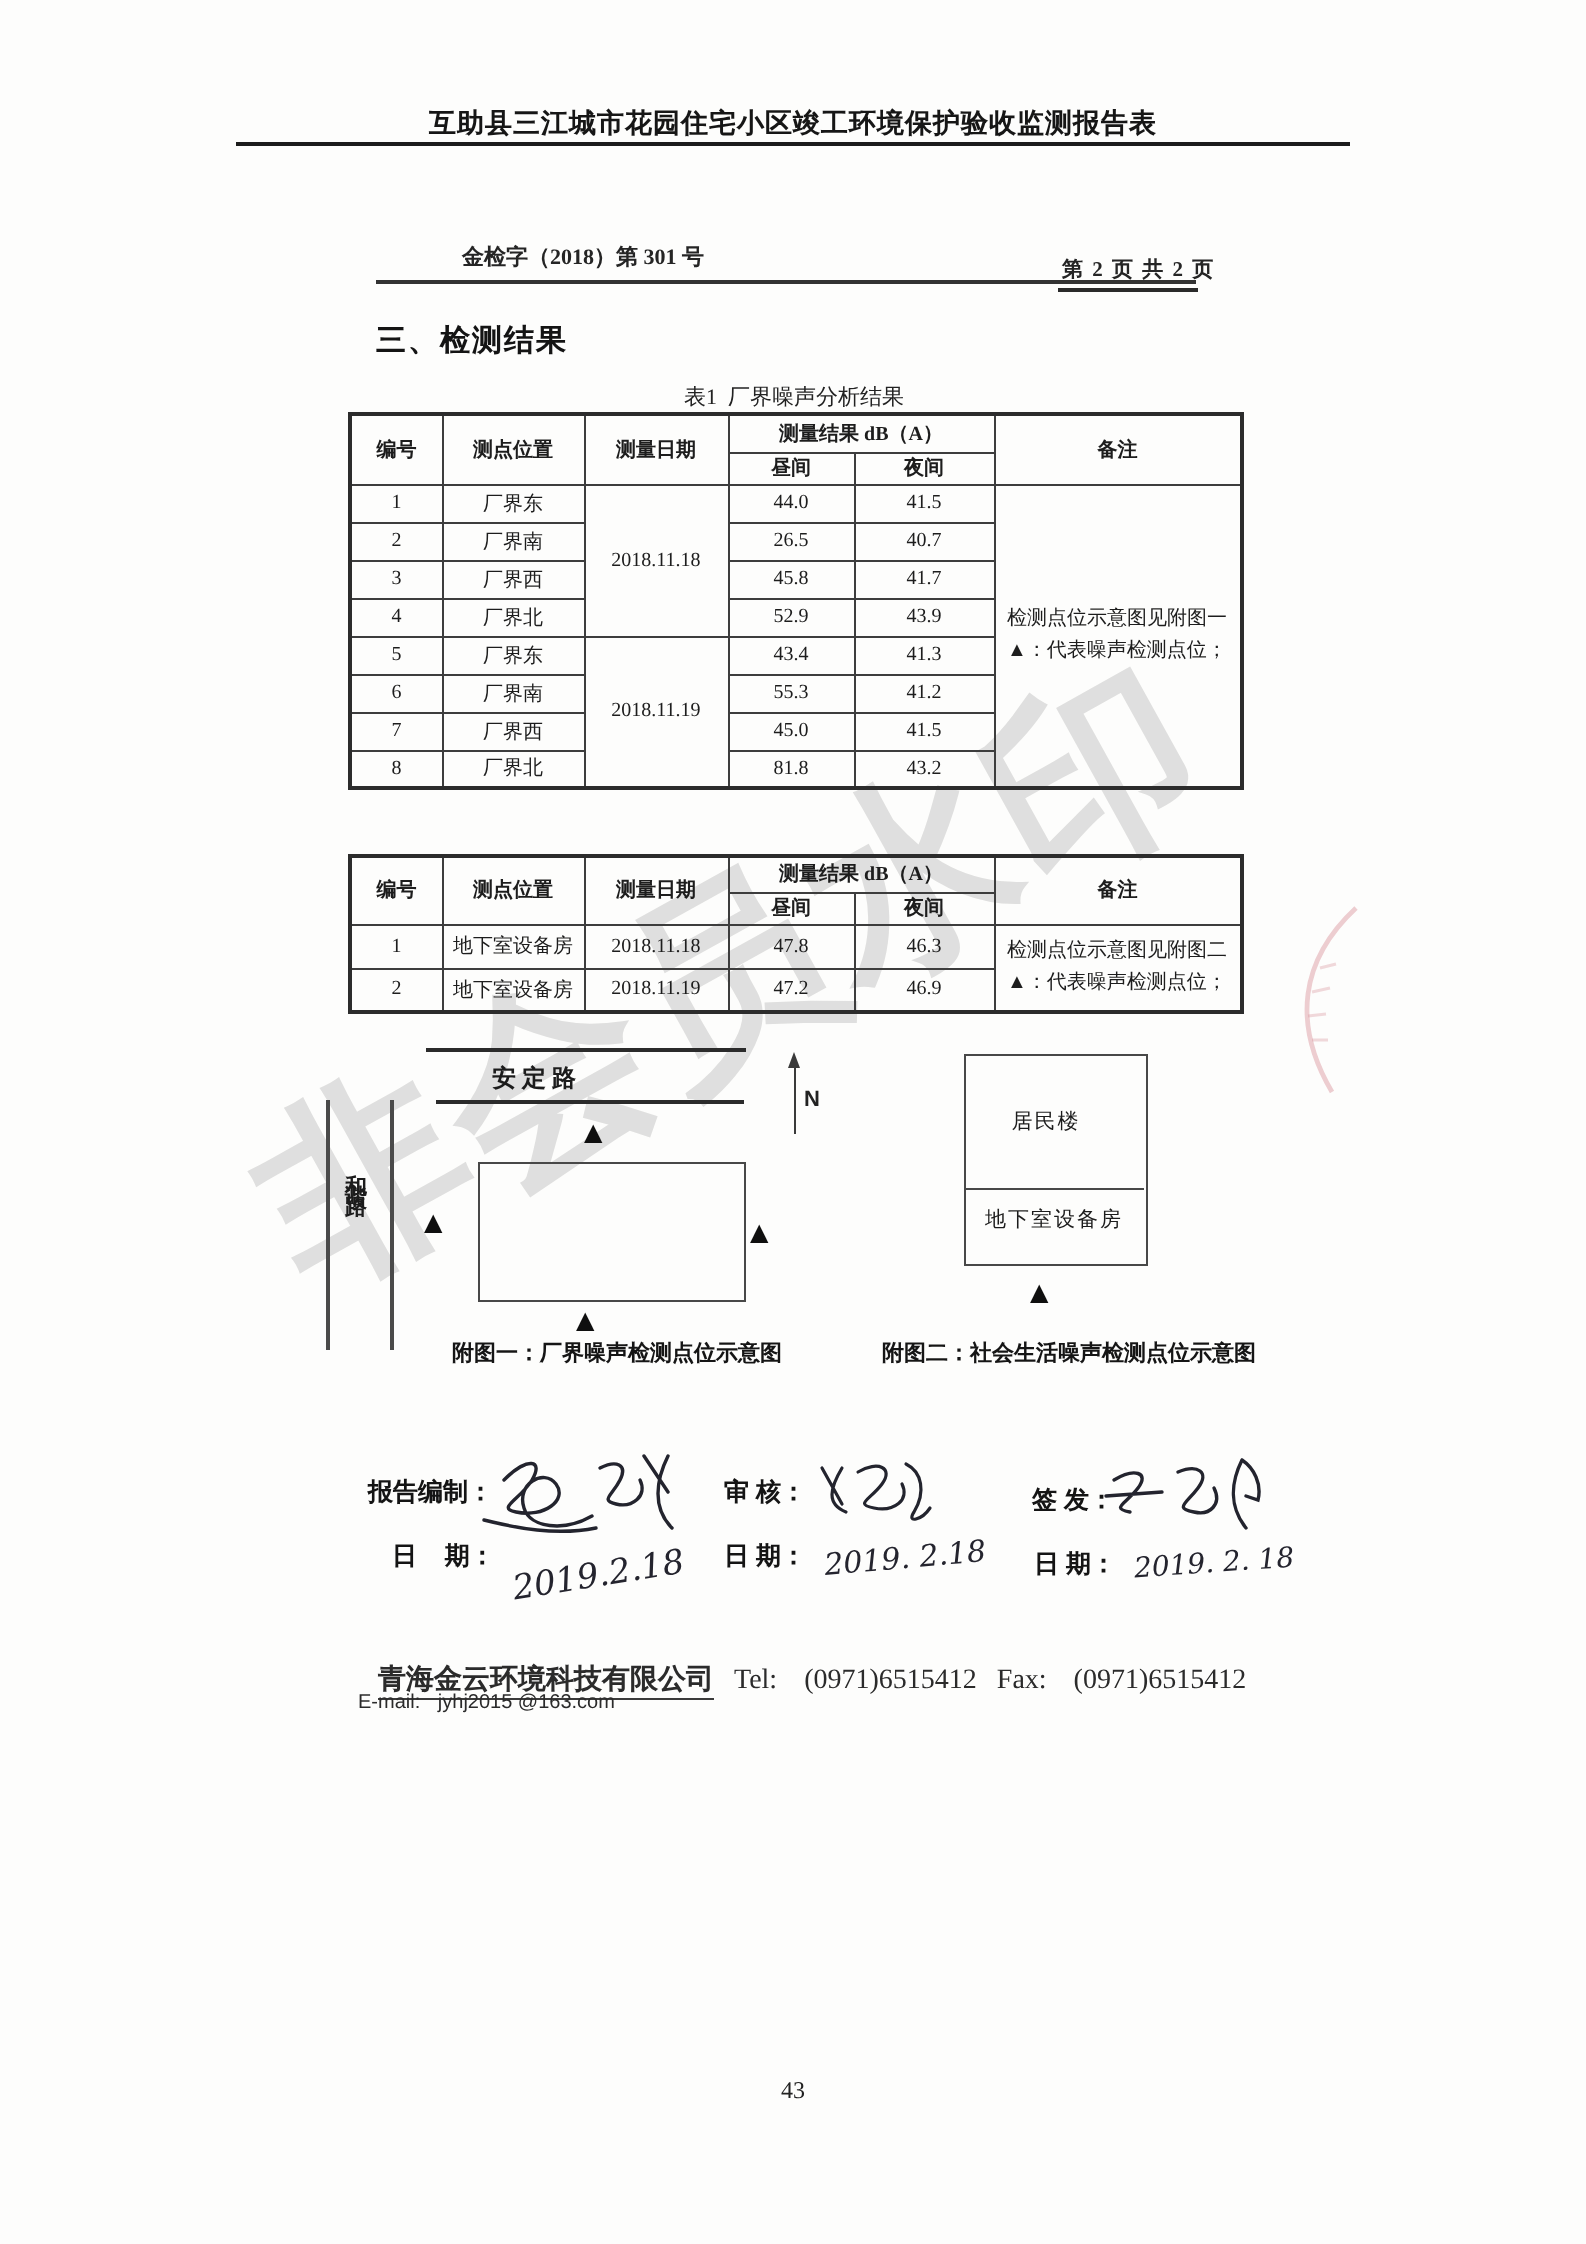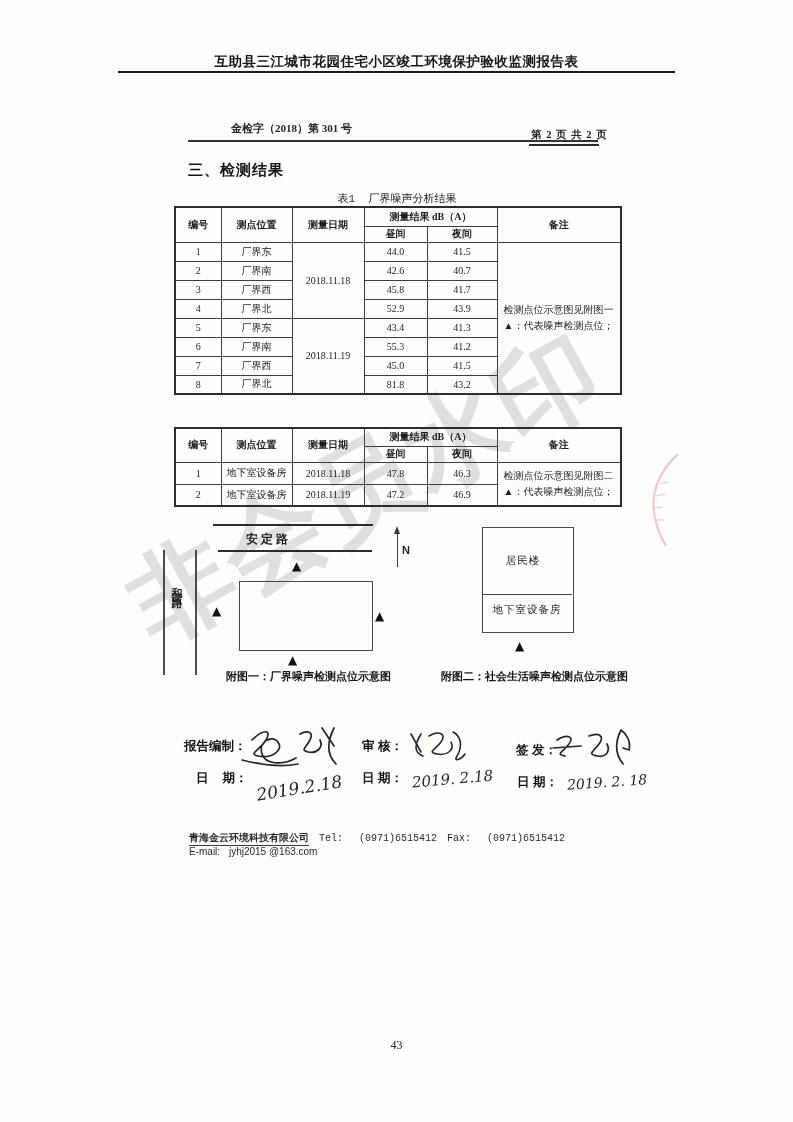--- a/index.html
+++ b/index.html
@@ -36,21 +36,21 @@
   .head-rule{position:absolute;left:188px;top:140px;width:410px;height:1.5px;background:#333;}
   .head-rule2{position:absolute;left:529px;top:144px;width:70px;height:2px;background:#2a2a2a;}
 
   .section-heading{
     position:absolute;left:188px;top:161px;
     font-family:"Liberation Sans","DejaVu Sans",sans-serif;
     font-weight:bold;font-size:15px;letter-spacing:1px;color:#141414;
   }
 
   
-  .tbl-caption{position:absolute;left:174px;width:446px;text-align:center;font-size:11px;color:#222;font-family:Liberation Mono, monospace;}
+  .tbl-caption{position:absolute;left:174px;width:446px;text-align:center;font-size:11px;color:#222;}
   table.noise{
     position:absolute;left:174px;border-collapse:collapse;table-layout:fixed;width:446px;
     font-size:10px;color:#1d1d1d;
   }
   table.noise th,table.noise td{
     border:1px solid #3d3d3d;text-align:center;vertical-align:middle;
     padding:0;overflow:hidden;
   }
   table.noise{border:2px solid #2c2c2c;}
   table.noise th{font-weight:bold;}
@@ -83,26 +83,26 @@
   }
   .handwriting{
     position:absolute;font-family:"DejaVu Serif",serif;font-style:italic;
     color:#24242e;
   }
   .sig-svg{position:absolute;}
 
   
   .footer-line{
     position:absolute;left:189px;top:831px;
-    font-family:Liberation Mono, monospace;font-size:10px;color:#2b2b2b;
+    font-family:Liberation Serif, serif;font-size:14px;color:#2b2b2b;
   }
   .footer-line .company{font-weight:bold;border-bottom:1px solid #3a3a3a;padding-bottom:1px;}
   .footer-line .seg{margin-left:10px;}
   .footer-email{
-    position:absolute;left:189px;top:846px;
+    position:absolute;left:179px;top:846px;
     font-family:"Liberation Sans","DejaVu Sans",sans-serif;font-size:10px;color:#2b2b2b;text-align:center;
   }
   .page-number{position:absolute;left:0;top:1038px;width:793px;text-align:center;font-size:12px;color:#222;}
 
   
   .seal{position:absolute;left:638px;top:450px;z-index:2;opacity:0.55;}
 </style>
 </head>
 <body>
 
@@ -150,21 +150,21 @@
         <td>44.0</td>
         <td>41.5</td>
         <td rowspan="8" class="remark-cell">
           <div>检测点位示意图见附图一</div>
           <div>▲：代表噪声检测点位；</div>
         </td>
       </tr>
       <tr style="height:19px">
         <td>2</td>
         <td>厂界南</td>
-        <td>42.6</td>
+        <td>26.5</td>
         <td>40.7</td>
       </tr>
       <tr style="height:19px">
         <td>3</td>
         <td>厂界西</td>
         <td>45.8</td>
         <td>41.7</td>
       </tr>
       <tr style="height:19px">
         <td>4</td>

